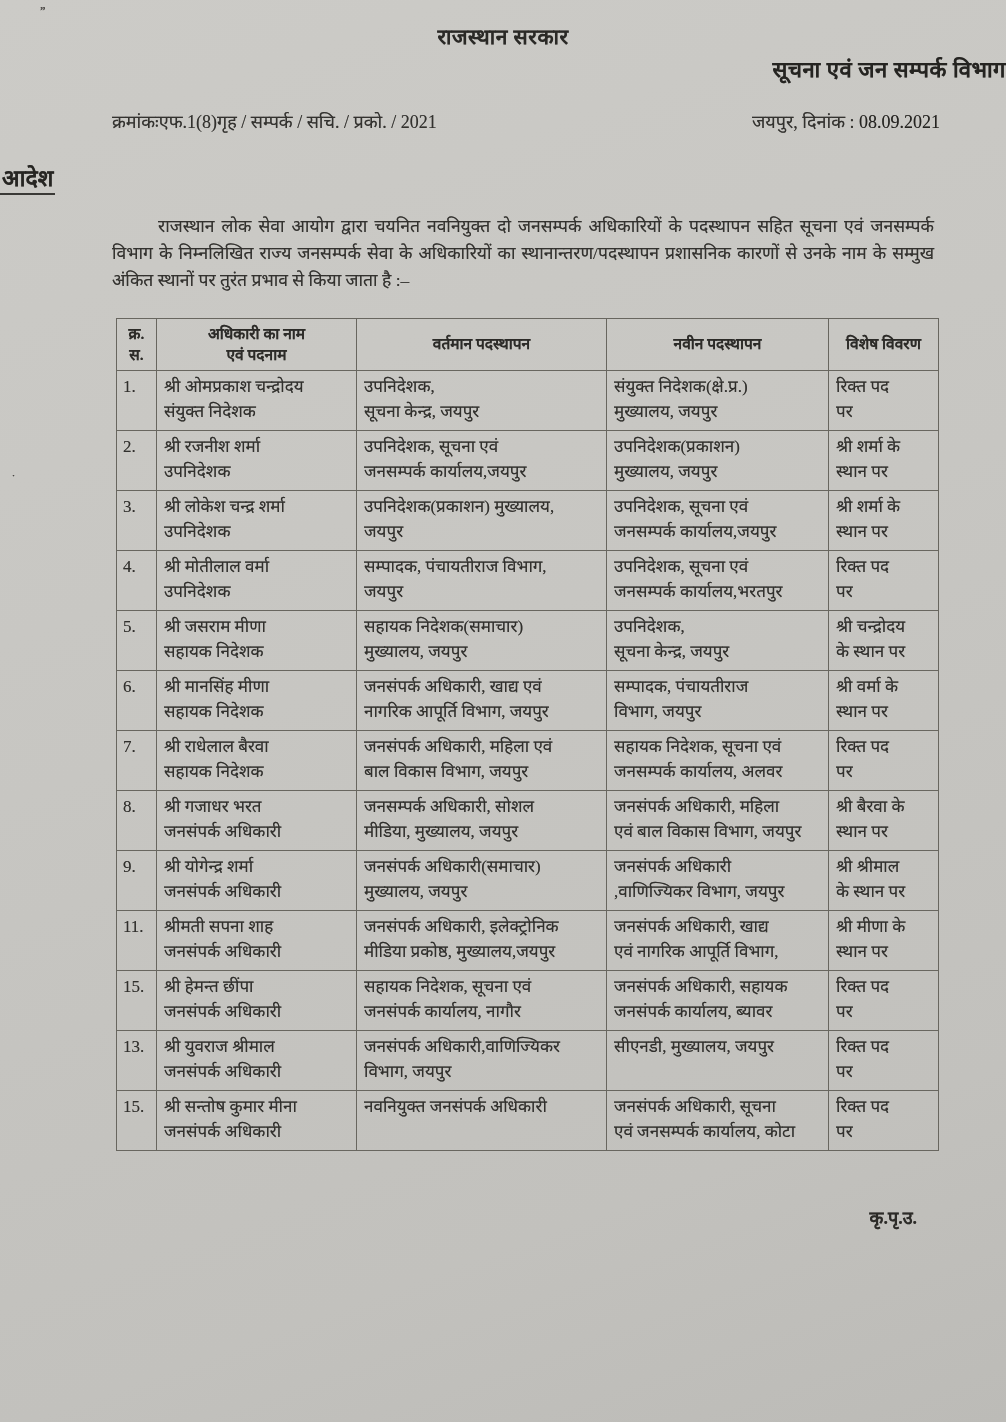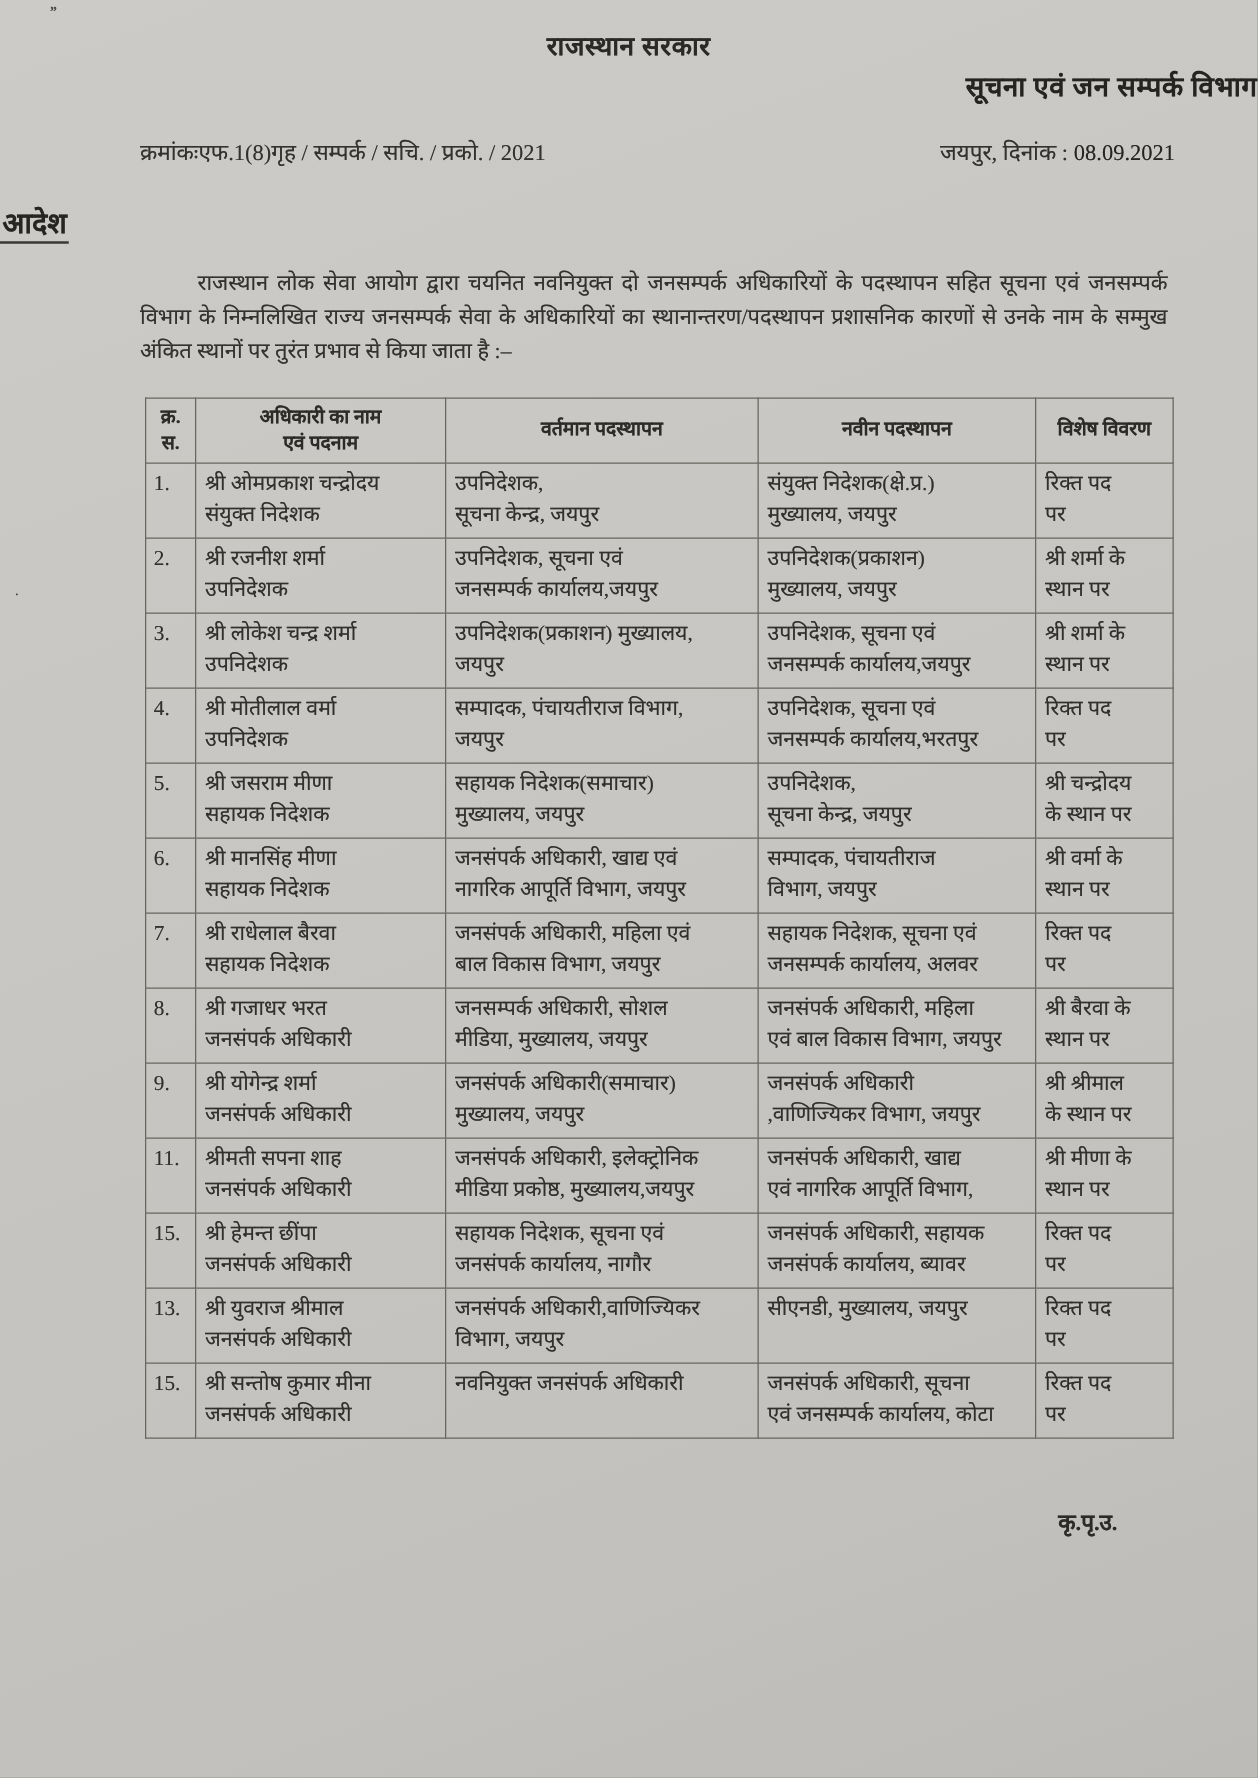--- a/index.html
+++ b/index.html
@@ -102,21 +102,21 @@
     margin:22px 52px 0 62px;
     font-size:18px;
     line-height:1.65;
     color:#2f2e2b;
     text-align:justify;
   }
   .note b{font-weight:700;color:#252421;}
   .sign{
     margin-top:54px;
     text-align:right;
-    padding-right:112px;
+    padding-right:89px;
     font-size:18px;
     font-weight:600;
     color:#2c2b28;
   }
 </style>
 </head>
 <body>
 
 <div class="paper">
   <span class="speck s1">”</span>

